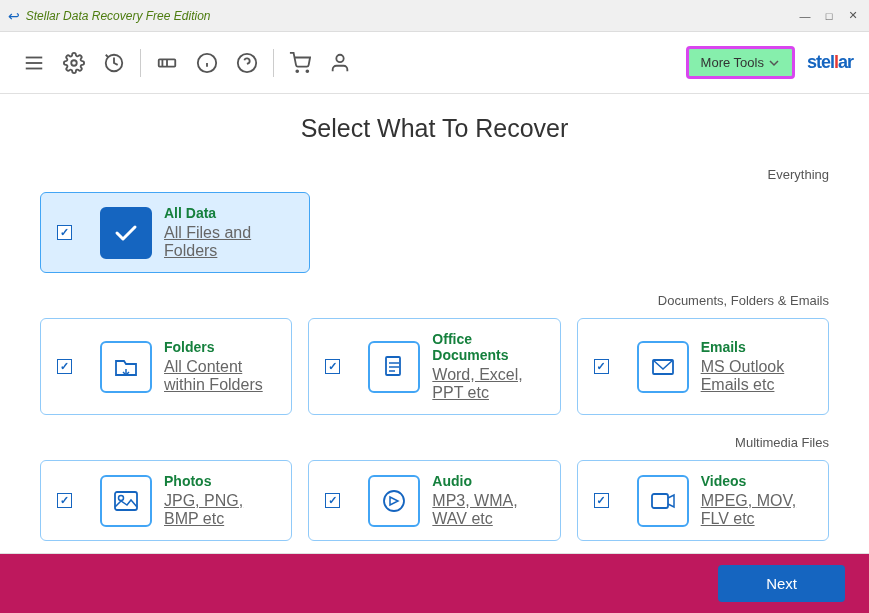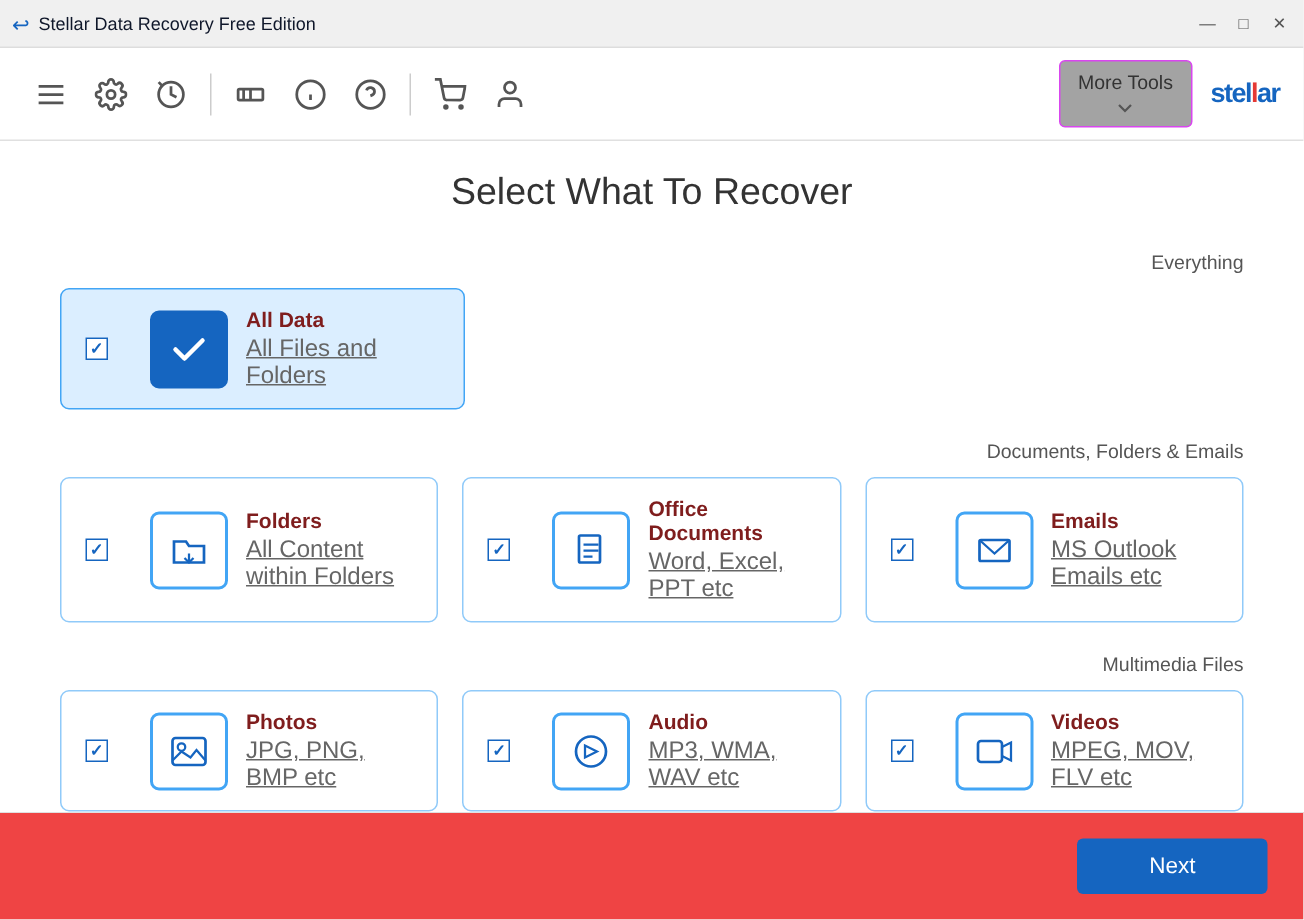--- a/index.html
+++ b/index.html
@@ -28,21 +28,22 @@
       display: flex;
       align-items: center;
       gap: 6px;
     }
     .title-bar-icon {
       color: #1565c0;
       font-size: 14px;
     }
     .title-bar-text {
       font-size: 12px;
-      color: #0f172a;
+      color: #4d7c0f;
+      font-style: italic;
     }
     .title-bar-controls {
       display: flex;
       gap: 8px;
     }
     .title-bar-btn {
       width: 16px;
       height: 16px;
       display: flex;
       align-items: center;
@@ -89,27 +90,26 @@
     .toolbar-right {
       display: flex;
       align-items: center;
       gap: 12px;
     }
     .more-tools-btn {
       display: flex;
       align-items: center;
       gap: 4px;
       padding: 6px 12px;
-      border: 1px solid #d946ef;
+      border: 3px solid #d946ef;
       border-radius: 4px;
       cursor: pointer;
-      background: #a3a3a3;
+      background: #86efac;
       font-size: 13px;
       color: #333;
-      flex-direction: column;
     }
     .stellar-logo {
       font-size: 18px;
       font-weight: bold;
       color: #1565c0;
       letter-spacing: -1px;
     }
     .stellar-logo span { color: #e53935; }
 
     
@@ -176,33 +176,33 @@
     .card-icon-wrap.checked-blue {
       background: #1565c0;
       border-color: #1565c0;
     }
     .card-icon-wrap svg { width: 28px; height: 28px; }
 
     .card-text { flex: 1; }
     .card-title {
       font-size: 14px;
       font-weight: 600;
-      color: #7f1d1d;
+      color: #15803d;
       margin-bottom: 3px;
     }
     .card-subtitle {
       font-size: 16px;
       color: #666;
       text-decoration: underline;
     }
 
     
     .footer {
-      height: 72px;
-      background: #ef4444;
+      height: 60px;
+      background: #be185d;
       border-top: 1px solid #e0e0e0;
       display: flex;
       align-items: center;
       justify-content: flex-end;
       padding: 0 24px;
       flex-shrink: 0;
     }
 
     .next-btn {
       background: #1565c0;

